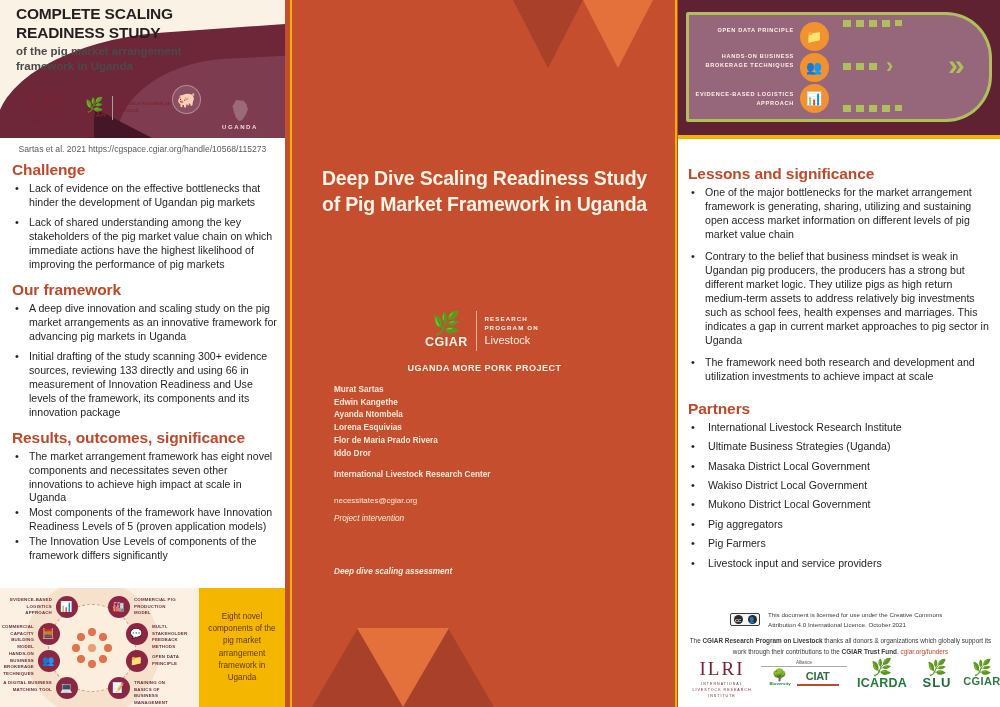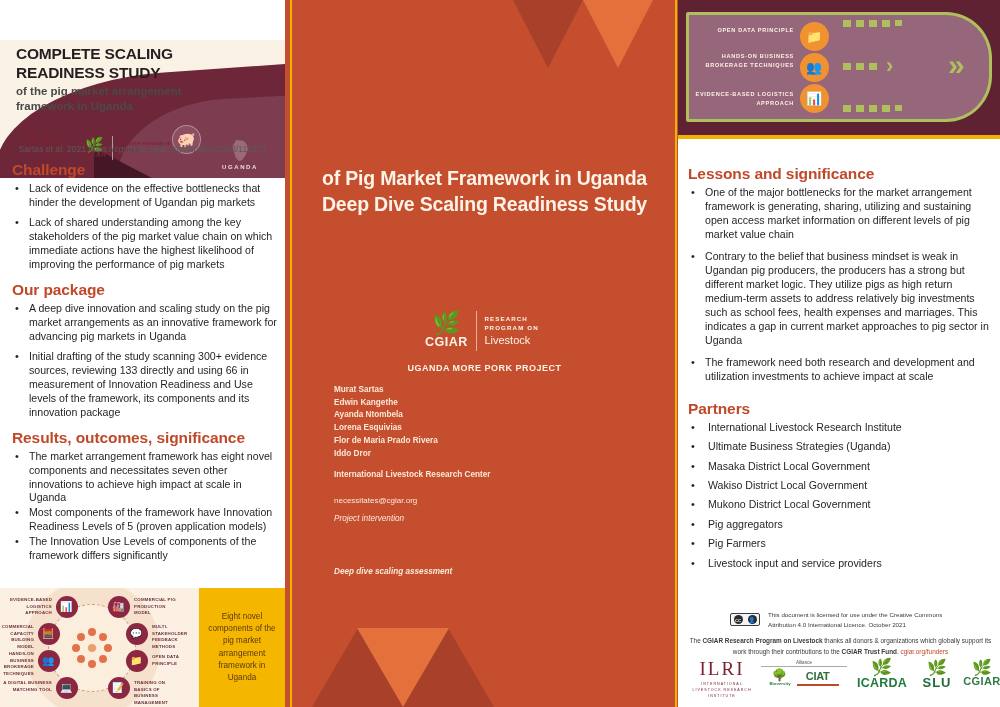--- a/index.html
+++ b/index.html
@@ -16,21 +16,21 @@
   .col-right  { position: absolute; left: 678px; top: 0; width: 322px; height: 707px; background:#fff; }
 
   .v-rule-left  { position:absolute; left:285px; top:0; width:7px; height:707px; background:#c44e2e; }
   .v-rule-right { position:absolute; left:677px; top:0; width:7px; height:707px; background:#c44e2e; }
   .v-gold-left  { position:absolute; left:290px; top:0; width:3px; height:707px; background:#f0b400; }
   .v-gold-right { position:absolute; left:675px; top:0; width:3px; height:707px; background:#f0b400; }
 
   
   .lhead {
     position:absolute; left:0; top:0; width:285px; height:138px;
-    background:#fbf2e6; overflow:hidden;margin-top:40px;
+    background:#fbf2e6; overflow:hidden;
   }
   .lhead-title {
     position:absolute; left:16px; top:4px; width:230px;
     font-size:15.5px; font-weight:bold; color:#231f20; line-height:1.25;
     letter-spacing:-0.2px;
   }
   .lhead-sub {
     position:absolute; left:16px; top:44px; width:200px;
     font-size:11.5px; color:#4a4a4a; line-height:1.32;font-weight:bold;
   }
@@ -276,21 +276,21 @@
 
     <div class="citation">Sartas et al. 2021 https://cgspace.cgiar.org/handle/10568/115273</div>
 
     <div class="lbody">
       <h2 class="sec">Challenge</h2>
       <ul class="bul">
         <li>Lack of evidence on the effective bottlenecks that hinder the development of Ugandan pig markets</li>
         <li>Lack of shared understanding among the key stakeholders of the pig market value chain on which immediate actions have the highest likelihood of improving the performance of pig markets</li>
       </ul>
 
-      <h2 class="sec">Our package</h2>
+      <h2 class="sec">Our framework</h2>
       <ul class="bul">
         <li>A deep dive innovation and scaling study on the pig market arrangements as an innovative framework for advancing pig markets in Uganda</li>
         <li>Initial drafting of the study scanning 300+ evidence sources, reviewing 133 directly and using 66 in measurement of Innovation Readiness and Use levels of the framework, its components and its innovation package</li>
       </ul>
 
       <h2 class="sec">Results, outcomes, significance</h2>
       <ul class="bul tight">
         <li>The market arrangement framework has eight novel components and necessitates seven other innovations to achieve high impact at scale in Uganda</li>
         <li>Most components of the framework have Innovation Readiness Levels of 5 (proven application models)</li>
         <li>The Innovation Use Levels of components of the framework differs significantly</li>
@@ -337,22 +337,22 @@
   </div>
 
   <div class="v-rule-left"></div>
   <div class="v-gold-left"></div>
 
   <div class="col-center">
     <div class="tri-dark-top"></div>
     <div class="tri-light-top"></div>
 
     <div class="ctitle">
+      <div>Deep Dive Scaling Readiness Study</div>
       <div>of Pig Market Framework in Uganda</div>
-      <div>Deep Dive Scaling Readiness Study</div>
     </div>
 
     <div class="clogo">
       <div class="clogo-mark">
         <div class="clogo-leaf">🌿</div>
         <div class="clogo-name">CGIAR</div>
       </div>
       <div class="clogo-div"></div>
       <div class="clogo-txt">
         <div class="l1">RESEARCH PROGRAM ON</div>

